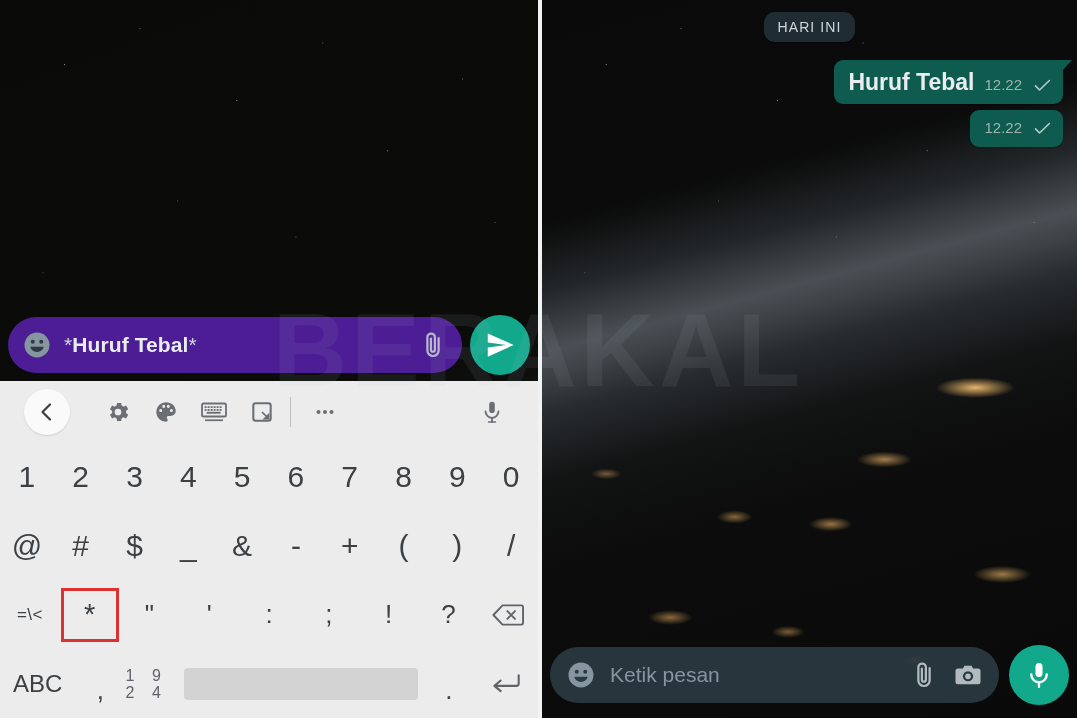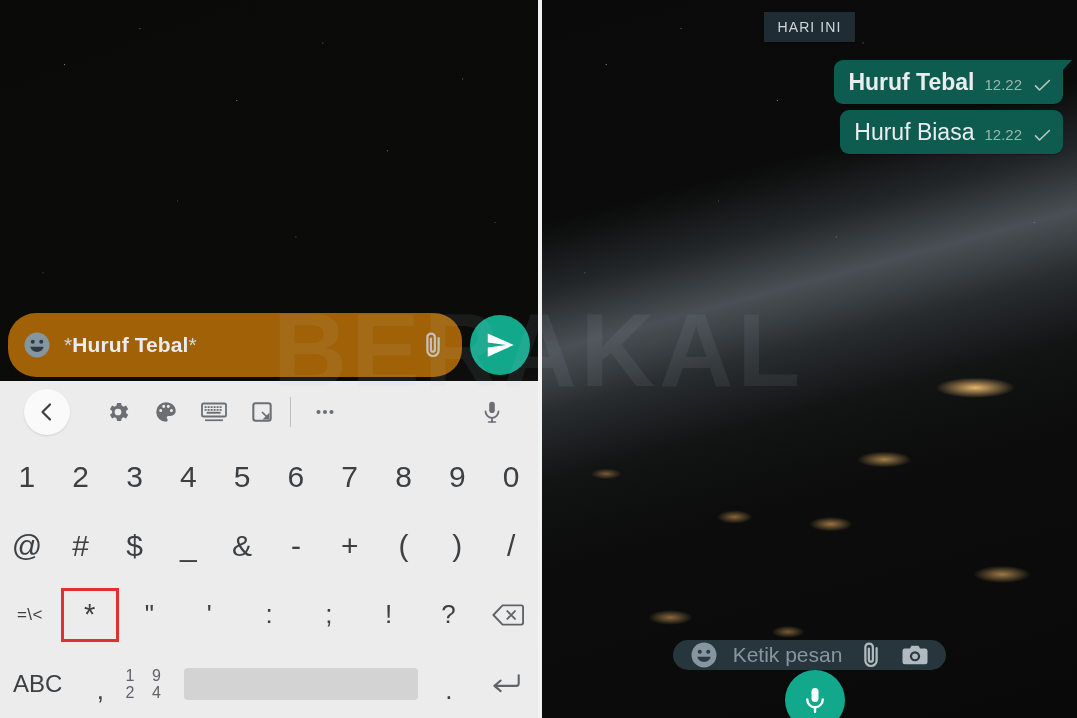--- a/index.html
+++ b/index.html
@@ -96,22 +96,22 @@
     position: absolute;
     left: 0; right: 0; bottom: 337px;
     height: 72px;
     display: flex;
     align-items: center;
     padding: 0 8px;
     z-index: 4;
   }
   .left-inputfield {
     flex: 1;
-    height: 64px;
-    background: #a16207;
+    height: 56px;
+    background: #4c1d95;
     border-radius: 28px;
     display: flex;
     align-items: center;
     padding: 16px 14px;
     gap: 12px;
     min-width: 0;
   }
   .emoji-btn {
     width: 30px; height: 30px;
     flex: 0 0 30px;
@@ -287,21 +287,21 @@
     flex-direction: column;
     align-items: center;
     z-index: 3;
   }
   .date-pill {
     background: #1f2c33;
     color: #cfd6da;
     font-size: 14px;
     letter-spacing: 1.1px;
     padding: 7px 13px;
-    border-radius: 0;
+    border-radius: 11px;
     margin-bottom: 18px;
     box-shadow: 0 1px 1px rgba(0,0,0,.25);
   }
   .bubbles {
     width: 100%;
     display: flex;
     flex-direction: column;
     align-items: flex-end;
     gap: 6px;
   }
@@ -340,21 +340,20 @@
 
   
   .right-inputbar {
     position: absolute;
     left: 0; right: 0; bottom: 0;
     height: 78px;
     display: flex;
     align-items: center;
     padding: 0 8px 8px 8px;
     z-index: 4;
-    flex-direction: column;
   }
   .right-inputfield {
     flex: 1;
     height: 56px;
     background: rgba(42,57,66,.92);
     border-radius: 28px;
     display: flex;
     align-items: center;
     padding: 0 16px;
     gap: 14px;
@@ -588,21 +587,20 @@
             <span class="bubble-time">12.22</span>
             <span class="tick">
               <svg viewBox="0 0 18 14" width="17" height="13" aria-hidden="true">
                 <path d="M1.5 7.4l4.3 4.4L16.4 1.6" fill="none" stroke="#b9cac5" stroke-width="1.7" stroke-linecap="round" stroke-linejoin="round"></path>
               </svg>
             </span>
           </span>
         </div>
 
         <div class="bubble">
-          <span class="bubble-text">Huruf Biasa</span>
           <span class="bubble-meta">
             <span class="bubble-time">12.22</span>
             <span class="tick">
               <svg viewBox="0 0 18 14" width="17" height="13" aria-hidden="true">
                 <path d="M1.5 7.4l4.3 4.4L16.4 1.6" fill="none" stroke="#b9cac5" stroke-width="1.7" stroke-linecap="round" stroke-linejoin="round"></path>
               </svg>
             </span>
           </span>
         </div>
 

